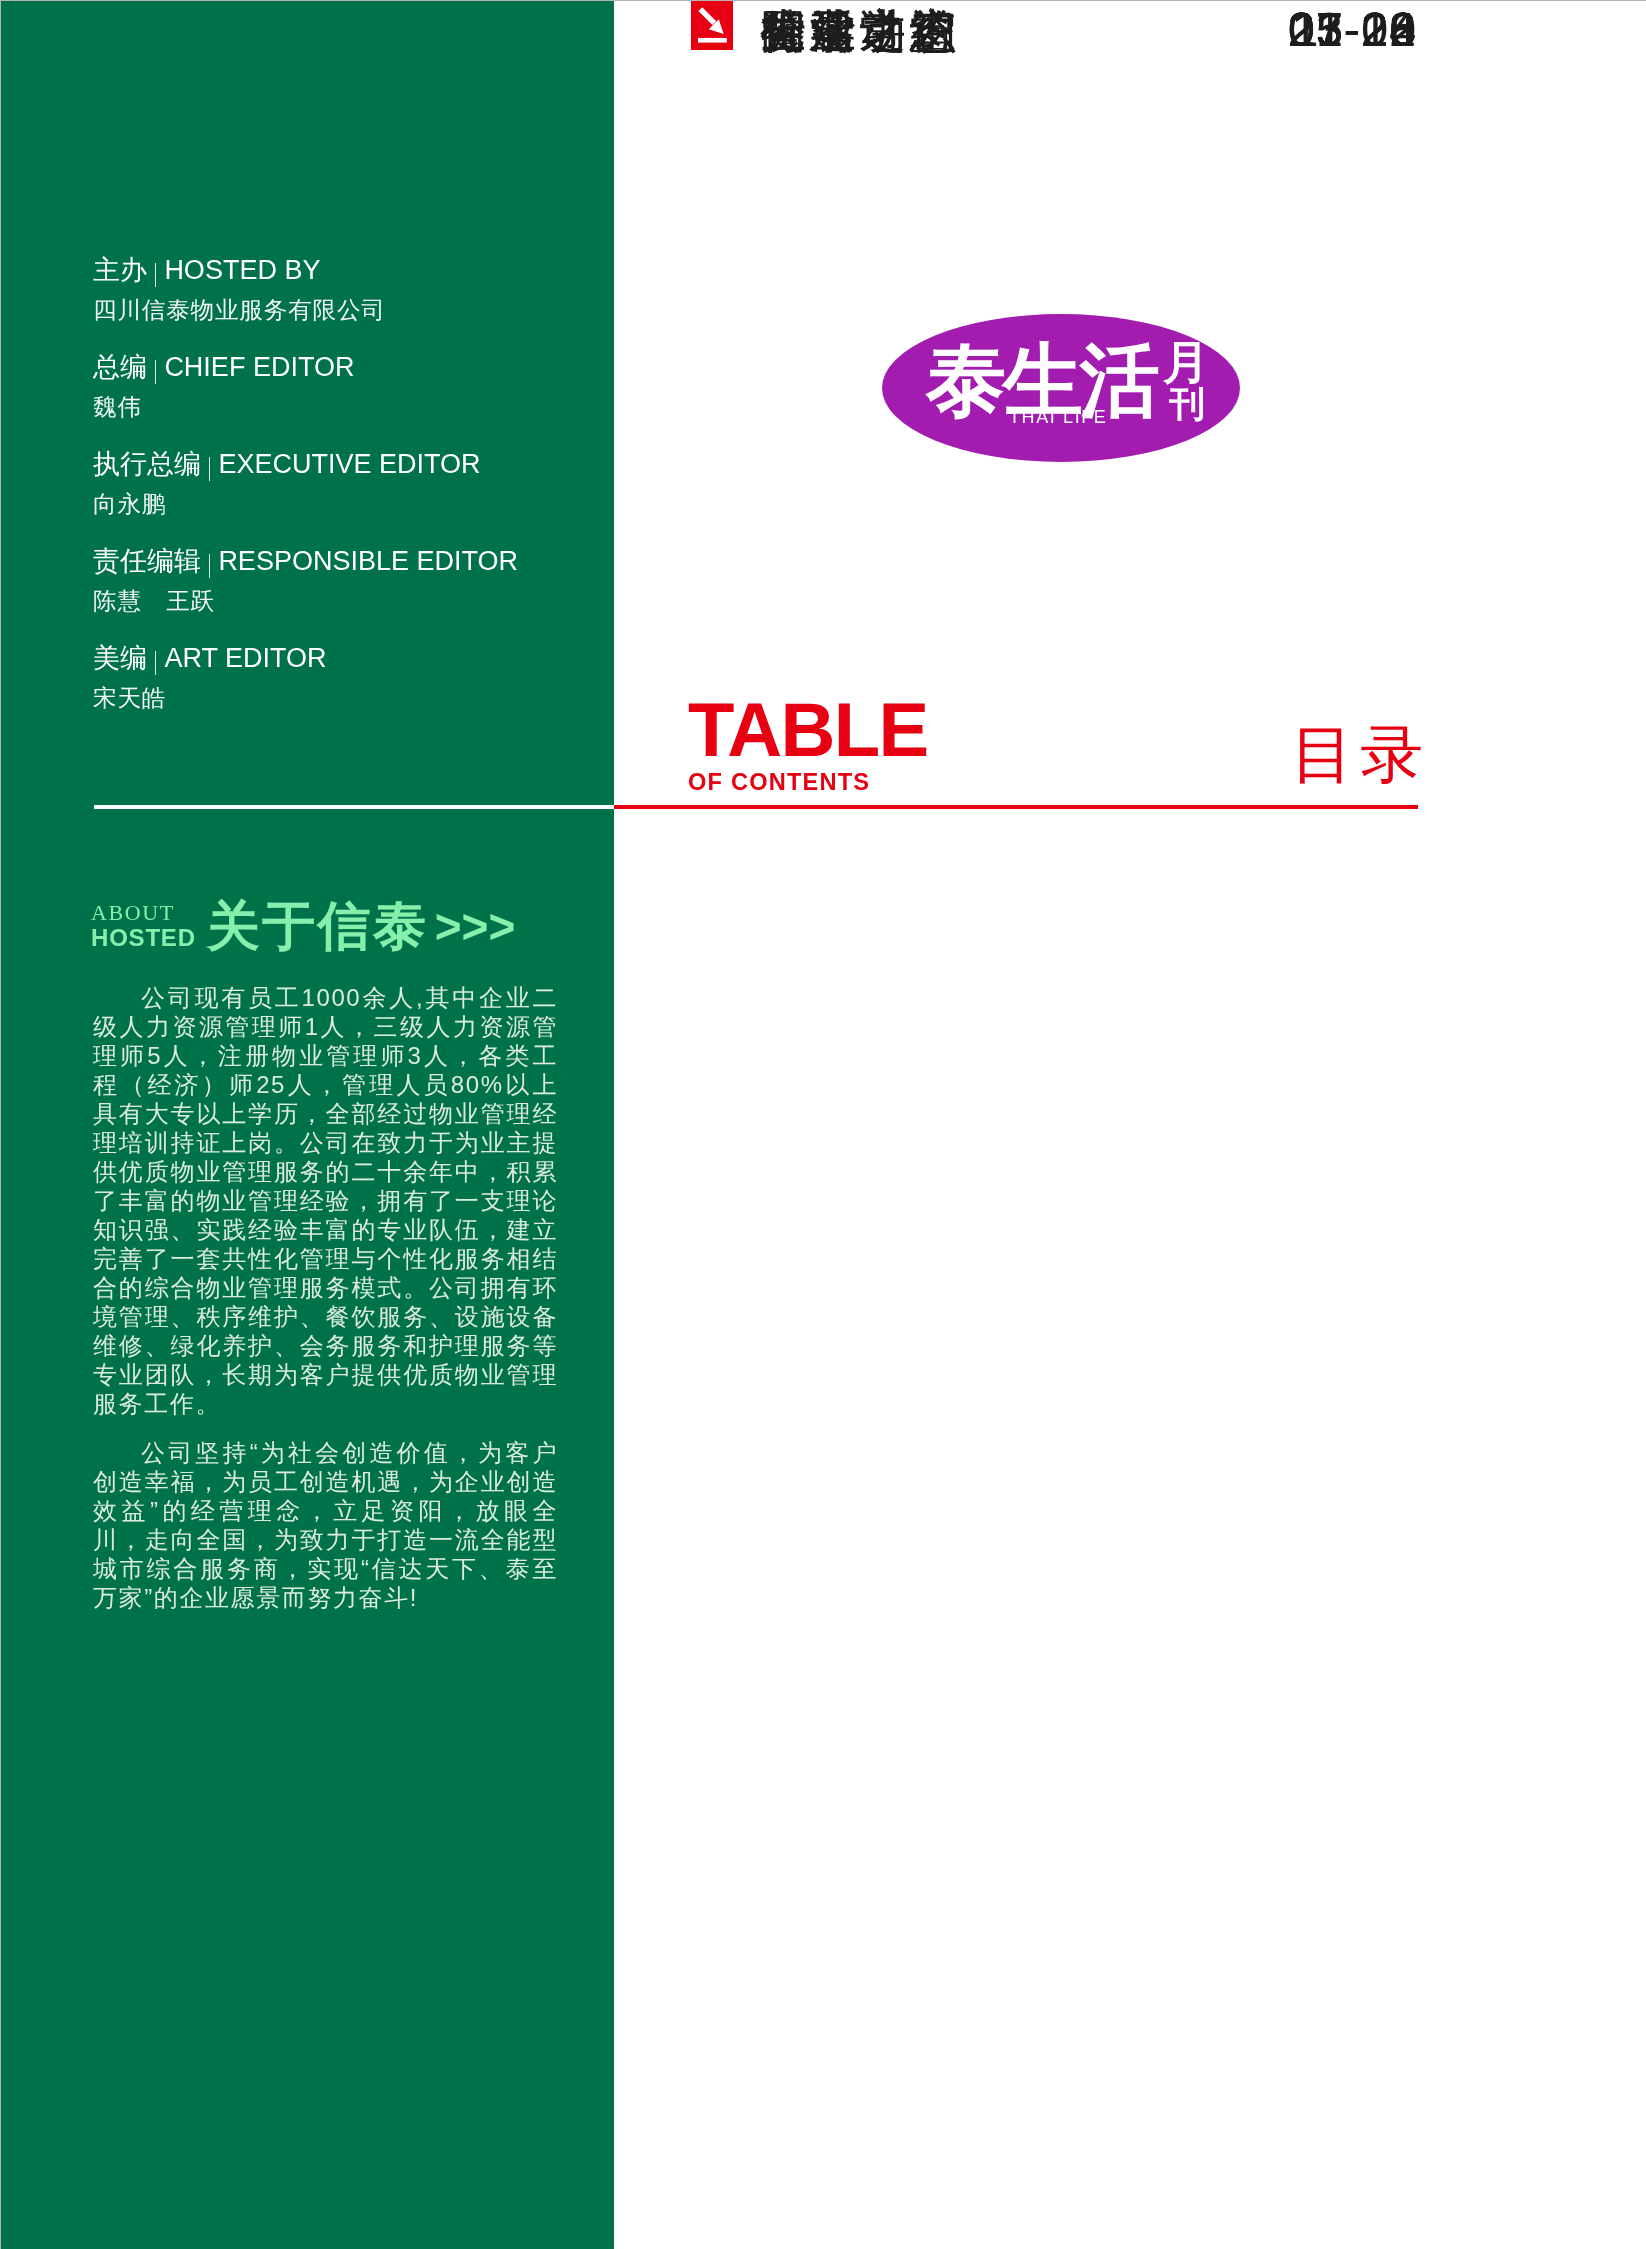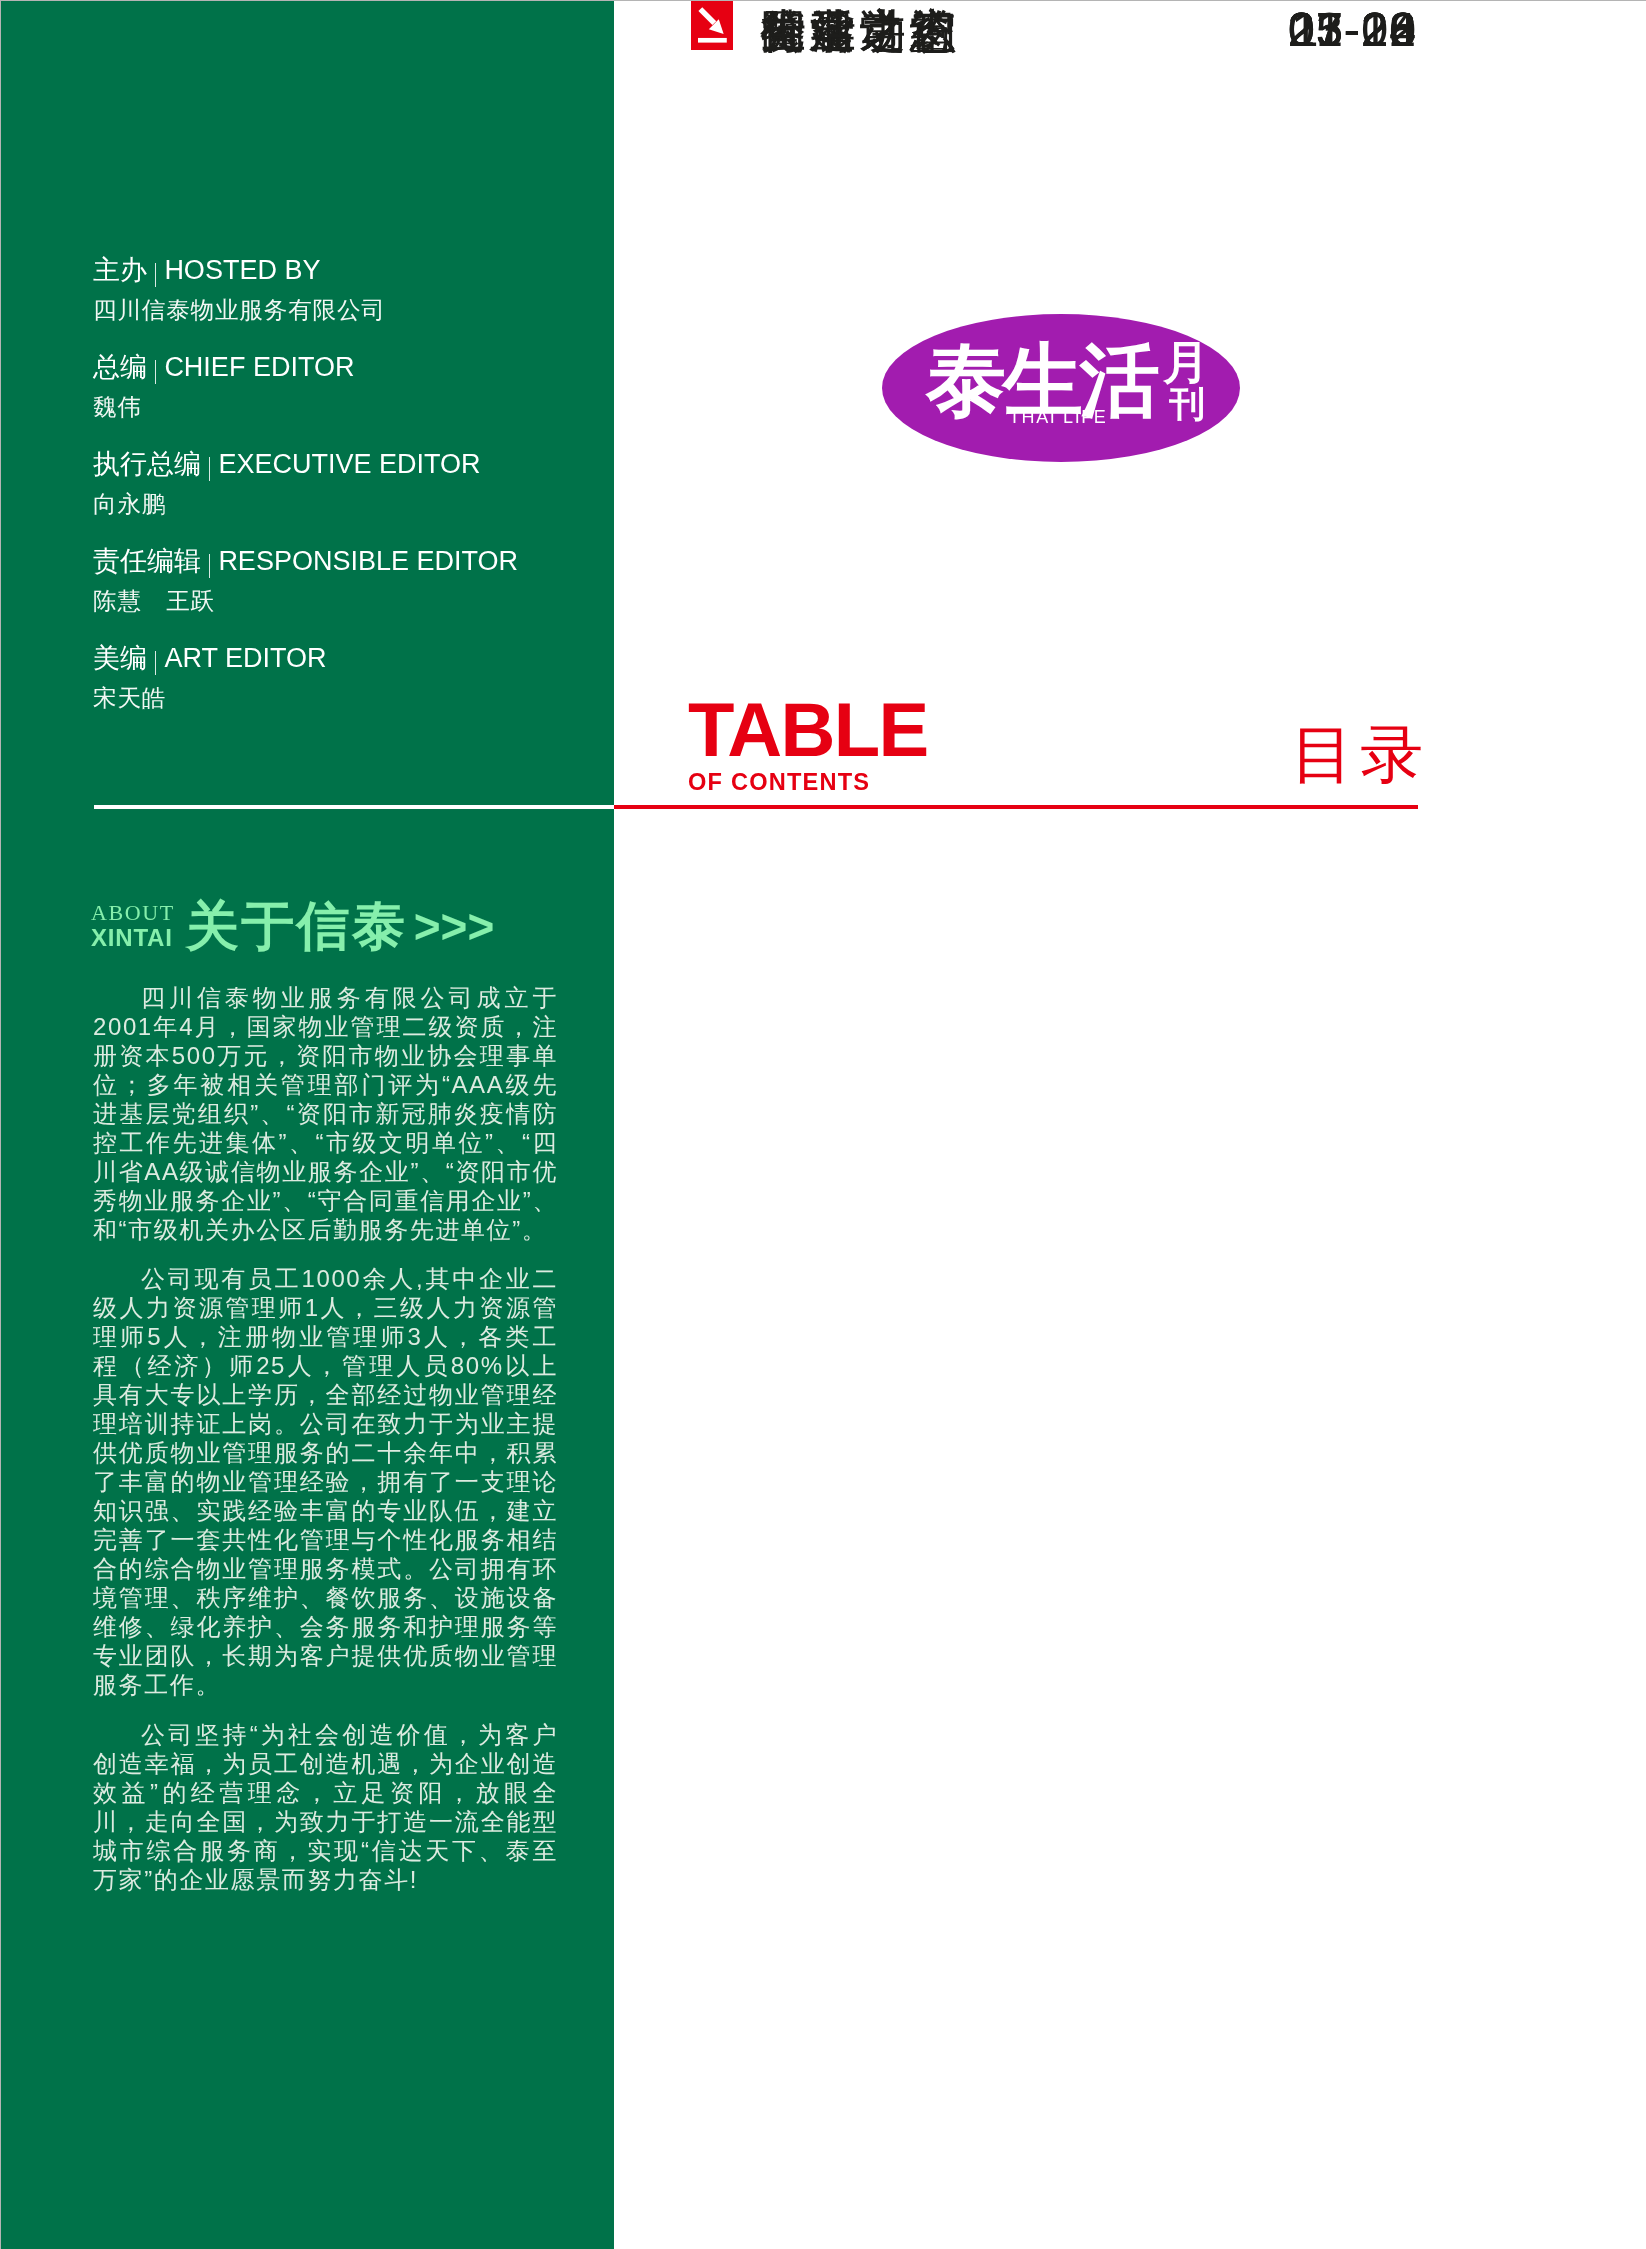--- a/index.html
+++ b/index.html
@@ -140,28 +140,27 @@
           <span class="divider"></span>
           <span>ART EDITOR</span>
         </div>
         <div class="m-value">宋天皓</div>
       </div>
     </div>
 
     <div class="about-head">
       <span class="kicker">
         <span class="kicker-top">ABOUT</span>
-        <span class="kicker-bottom">XINTAI</span>
+        <span class="kicker-bottom">HOSTED</span>
       </span>
       <span class="about-title">关于信泰</span>
       <span class="about-chevrons">&gt;&gt;&gt;</span>
     </div>
 
     <div class="about-body">
-      <p>四川信泰物业服务有限公司成立于2001年4月，国家物业管理二级资质，注册资本500万元，资阳市物业协会理事单位；多年被相关管理部门评为“AAA级先进基层党组织”、“资阳市新冠肺炎疫情防控工作先进集体”、“市级文明单位”、“四川省AA级诚信物业服务企业”、“资阳市优秀物业服务企业”、“守合同重信用企业”、和“市级机关办公区后勤服务先进单位”。</p>
       <p>公司现有员工1000余人,其中企业二级人力资源管理师1人，三级人力资源管理师5人，注册物业管理师3人，各类工程（经济）师25人，管理人员80%以上具有大专以上学历，全部经过物业管理经理培训持证上岗。公司在致力于为业主提供优质物业管理服务的二十余年中，积累了丰富的物业管理经验，拥有了一支理论知识强、实践经验丰富的专业队伍，建立完善了一套共性化管理与个性化服务相结合的综合物业管理服务模式。公司拥有环境管理、秩序维护、餐饮服务、设施设备维修、绿化养护、会务服务和护理服务等专业团队，长期为客户提供优质物业管理服务工作。</p>
       <p>公司坚持“为社会创造价值，为客户创造幸福，为员工创造机遇，为企业创造效益”的经营理念，立足资阳，放眼全川，走向全国，为致力于打造一流全能型城市综合服务商，实现“信达天下、泰至万家”的企业愿景而努力奋斗!</p>
     </div>
   </div>
 
   <div class="rule-white"></div>
   <div class="rule-red"></div>
 
   <div class="logo">
     <div class="logo-name">泰生活</div>

